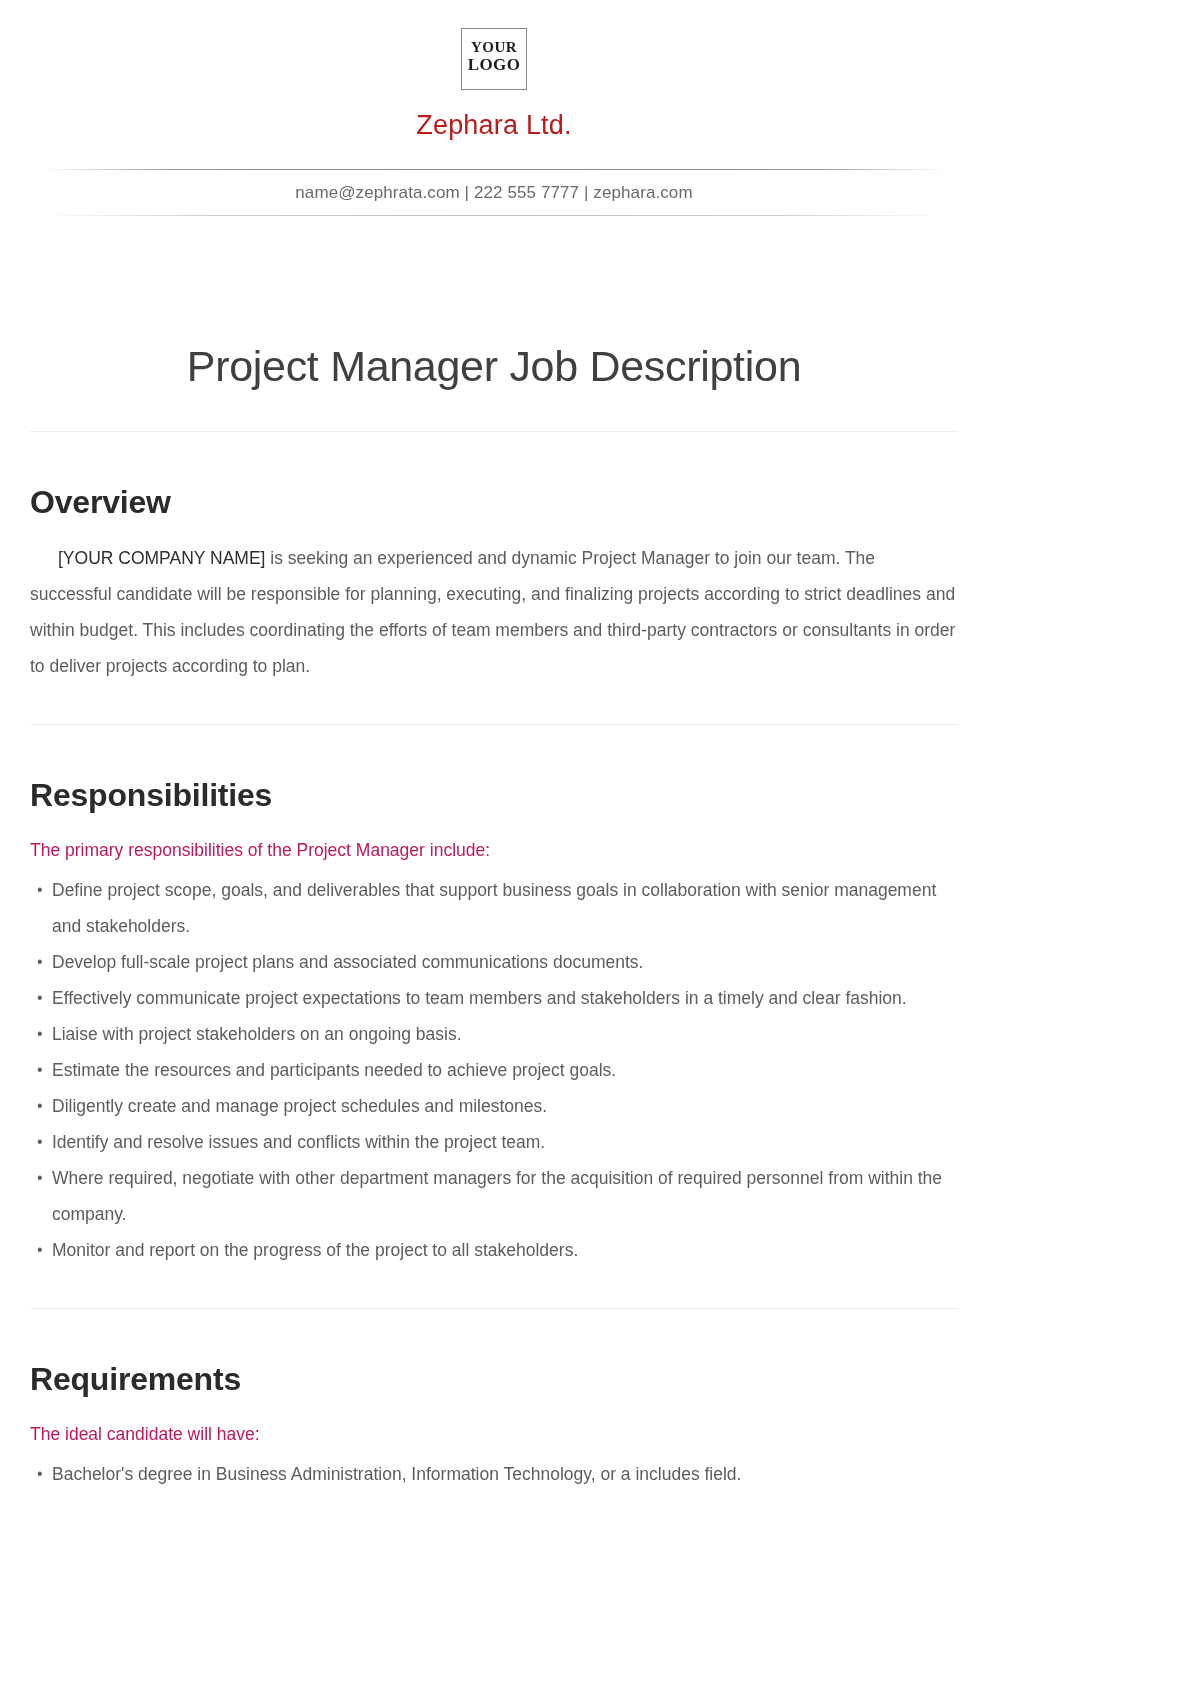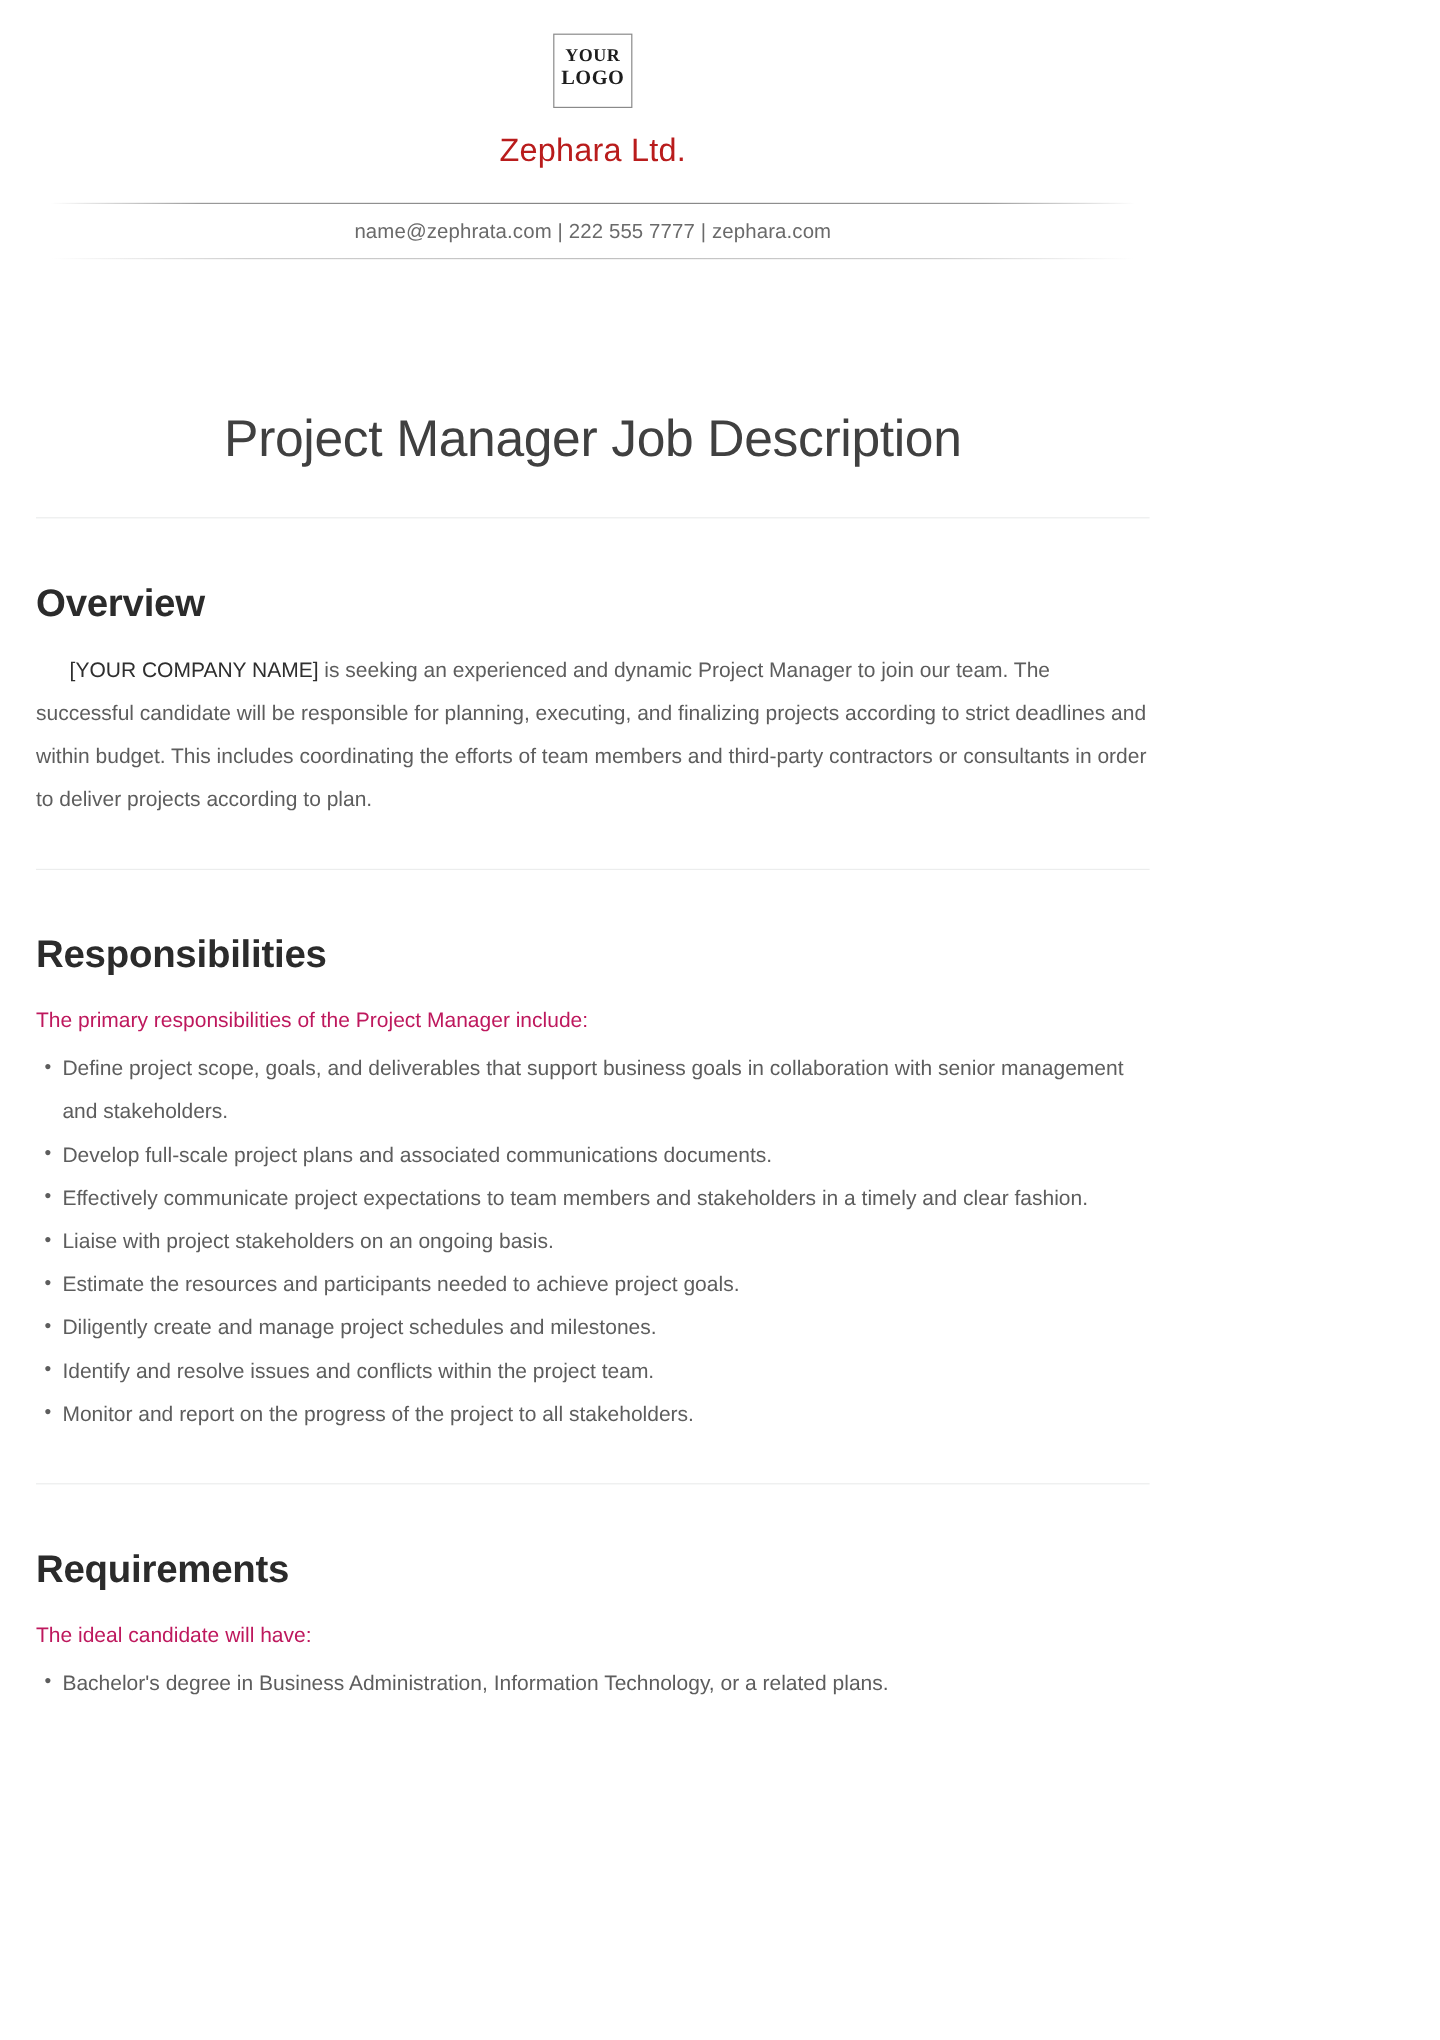--- a/index.html
+++ b/index.html
@@ -200,32 +200,33 @@
       <h2 class="section-heading">Responsibilities</h2>
       <p class="intro-line">The primary responsibilities of the Project Manager include:</p>
       <ul class="bullets">
         <li>Define project scope, goals, and deliverables that support business goals in collaboration with senior management and stakeholders.</li>
         <li>Develop full-scale project plans and associated communications documents.</li>
         <li>Effectively communicate project expectations to team members and stakeholders in a timely and clear fashion.</li>
         <li>Liaise with project stakeholders on an ongoing basis.</li>
         <li>Estimate the resources and participants needed to achieve project goals.</li>
         <li>Diligently create and manage project schedules and milestones.</li>
         <li>Identify and resolve issues and conflicts within the project team.</li>
+        <li>Where required, negotiate with other department managers for the acquisition of required personnel from within the company.</li>
         <li>Monitor and report on the progress of the project to all stakeholders.</li>
       </ul>
     </div>
 
     <div class="gap-before-rule"></div>
   </div>
   <div class="section-rule"></div>
   <div class="content">
 
     <div class="section">
       <h2 class="section-heading">Requirements</h2>
       <p class="intro-line">The ideal candidate will have:</p>
       <ul class="bullets">
-        <li>Bachelor's degree in Business Administration, Information Technology, or a related plans.</li>
+        <li>Bachelor's degree in Business Administration, Information Technology, or a includes field.</li>
       </ul>
     </div>
 
   </div>
 
 </div>
 
 </body></html>

